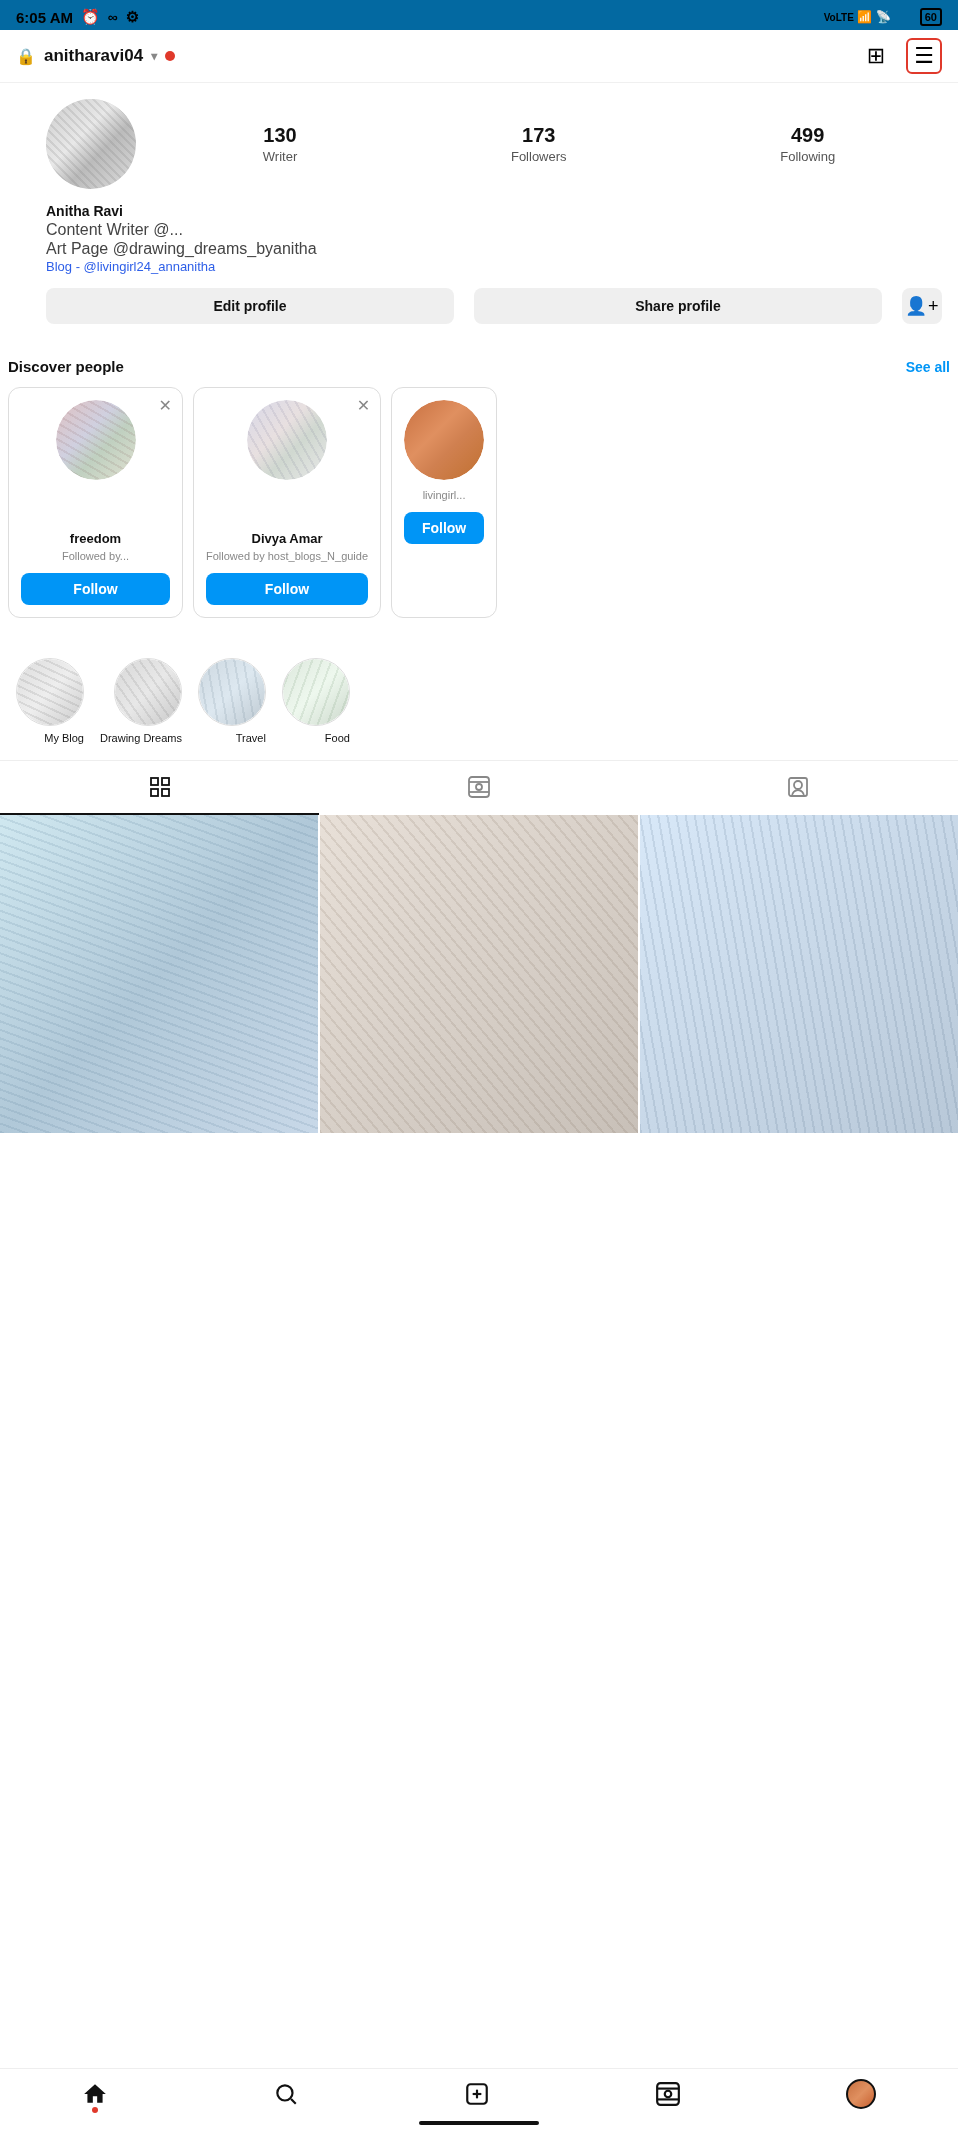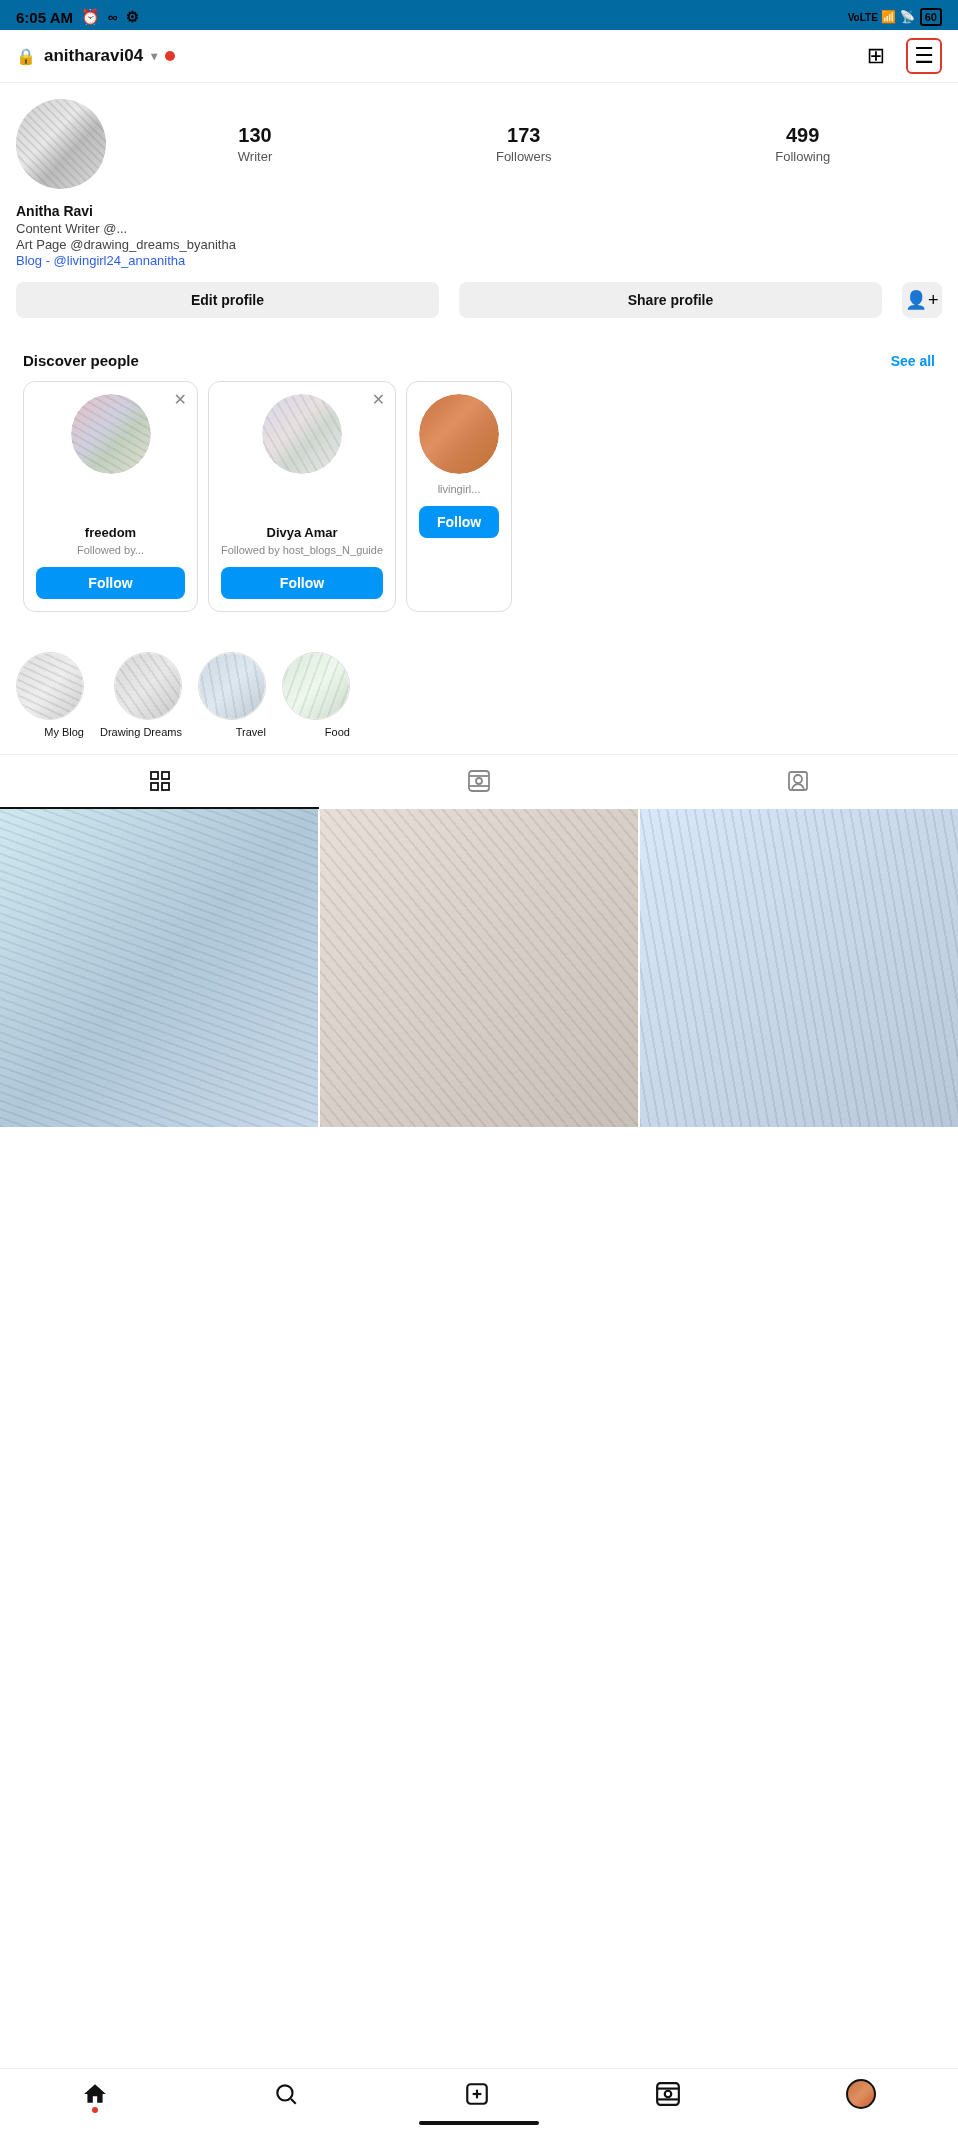--- a/index.html
+++ b/index.html
@@ -32,20 +32,21 @@
       align-items: center;
       gap: 4px;
       font-size: 12px;
     }
     .battery-icon {
       border: 2px solid #000;
       border-radius: 3px;
       padding: 1px 3px;
       font-size: 11px;
       font-weight: 600;
+      margin-left: 24px;
     }
 
     
     .header {
       display: flex;
       justify-content: space-between;
       align-items: center;
       padding: 8px 16px;
       border-bottom: 1px solid #f0f0f0;
     }
@@ -86,20 +87,21 @@
       cursor: pointer;
     }
     .header-icon-btn.menu-btn {
       border: 2px solid #e0392b;
       border-radius: 6px;
     }
 
     
     .profile-section {
       padding: 16px;
+      margin-left: 30px;
     }
     .profile-info-row {
       display: flex;
       align-items: center;
       gap: 20px;
       margin-bottom: 14px;
     }
     .avatar-container {
       width: 90px;
       height: 90px;
@@ -156,21 +158,21 @@
     .bio-section {
       margin-bottom: 14px;
     }
     .bio-name {
       font-size: 14px;
       font-weight: 700;
       color: #111;
       margin-bottom: 2px;
     }
     .bio-line {
-      font-size: 13px;
+      font-size: 16px;
       color: #444;
       margin-bottom: 1px;
     }
     .bio-link {
       font-size: 13px;
       color: #2e5fe8;
     }
 
     
     .action-buttons {
@@ -197,21 +199,21 @@
       border-radius: 8px;
       font-size: 18px;
       cursor: pointer;
       display: flex;
       align-items: center;
       justify-content: center;
     }
 
     
     .discover-section {
-      padding: 0 23px 8px;
+      padding: 0 8px 8px;
     }
     .discover-header {
       display: flex;
       justify-content: space-between;
       align-items: center;
       margin-bottom: 12px;
     }
     .discover-title {
       font-size: 15px;
       font-weight: 700;

